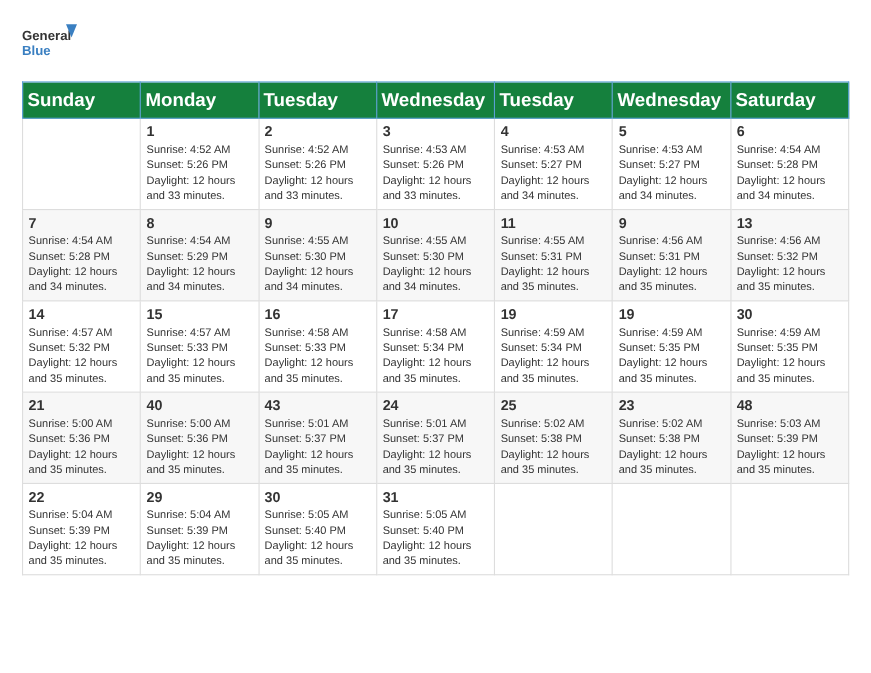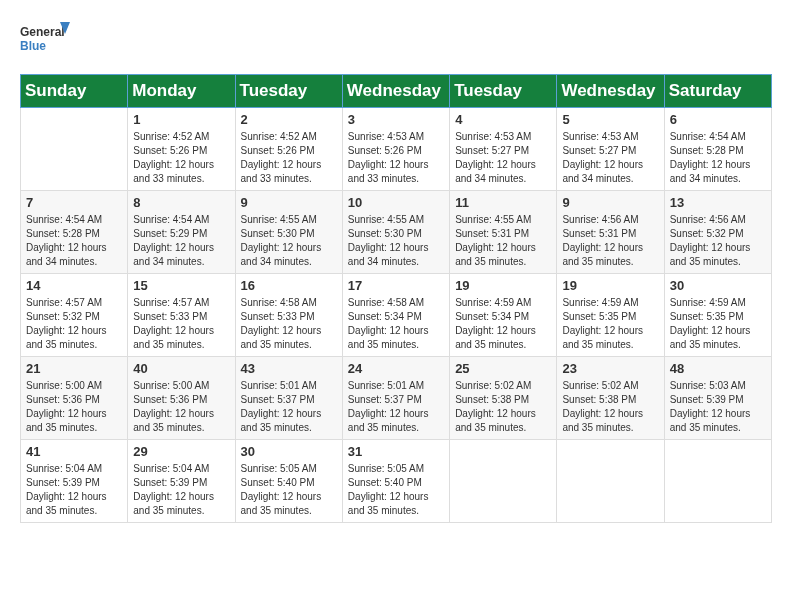--- a/index.html
+++ b/index.html
@@ -219,21 +219,21 @@
           <span class="day-number">23</span>
           <div class="day-info">Sunrise: 5:02 AM<br>Sunset: 5:38 PM<br>Daylight: 12 hours<br>and 35 minutes.</div>
         </td>
         <td>
           <span class="day-number">48</span>
           <div class="day-info">Sunrise: 5:03 AM<br>Sunset: 5:39 PM<br>Daylight: 12 hours<br>and 35 minutes.</div>
         </td>
       </tr>
       <tr>
         <td>
-          <span class="day-number">41</span>
+          <span class="day-number">22</span>
           <div class="day-info">Sunrise: 5:04 AM<br>Sunset: 5:39 PM<br>Daylight: 12 hours<br>and 35 minutes.</div>
         </td>
         <td>
           <span class="day-number">29</span>
           <div class="day-info">Sunrise: 5:04 AM<br>Sunset: 5:39 PM<br>Daylight: 12 hours<br>and 35 minutes.</div>
         </td>
         <td>
           <span class="day-number">30</span>
           <div class="day-info">Sunrise: 5:05 AM<br>Sunset: 5:40 PM<br>Daylight: 12 hours<br>and 35 minutes.</div>
         </td>

